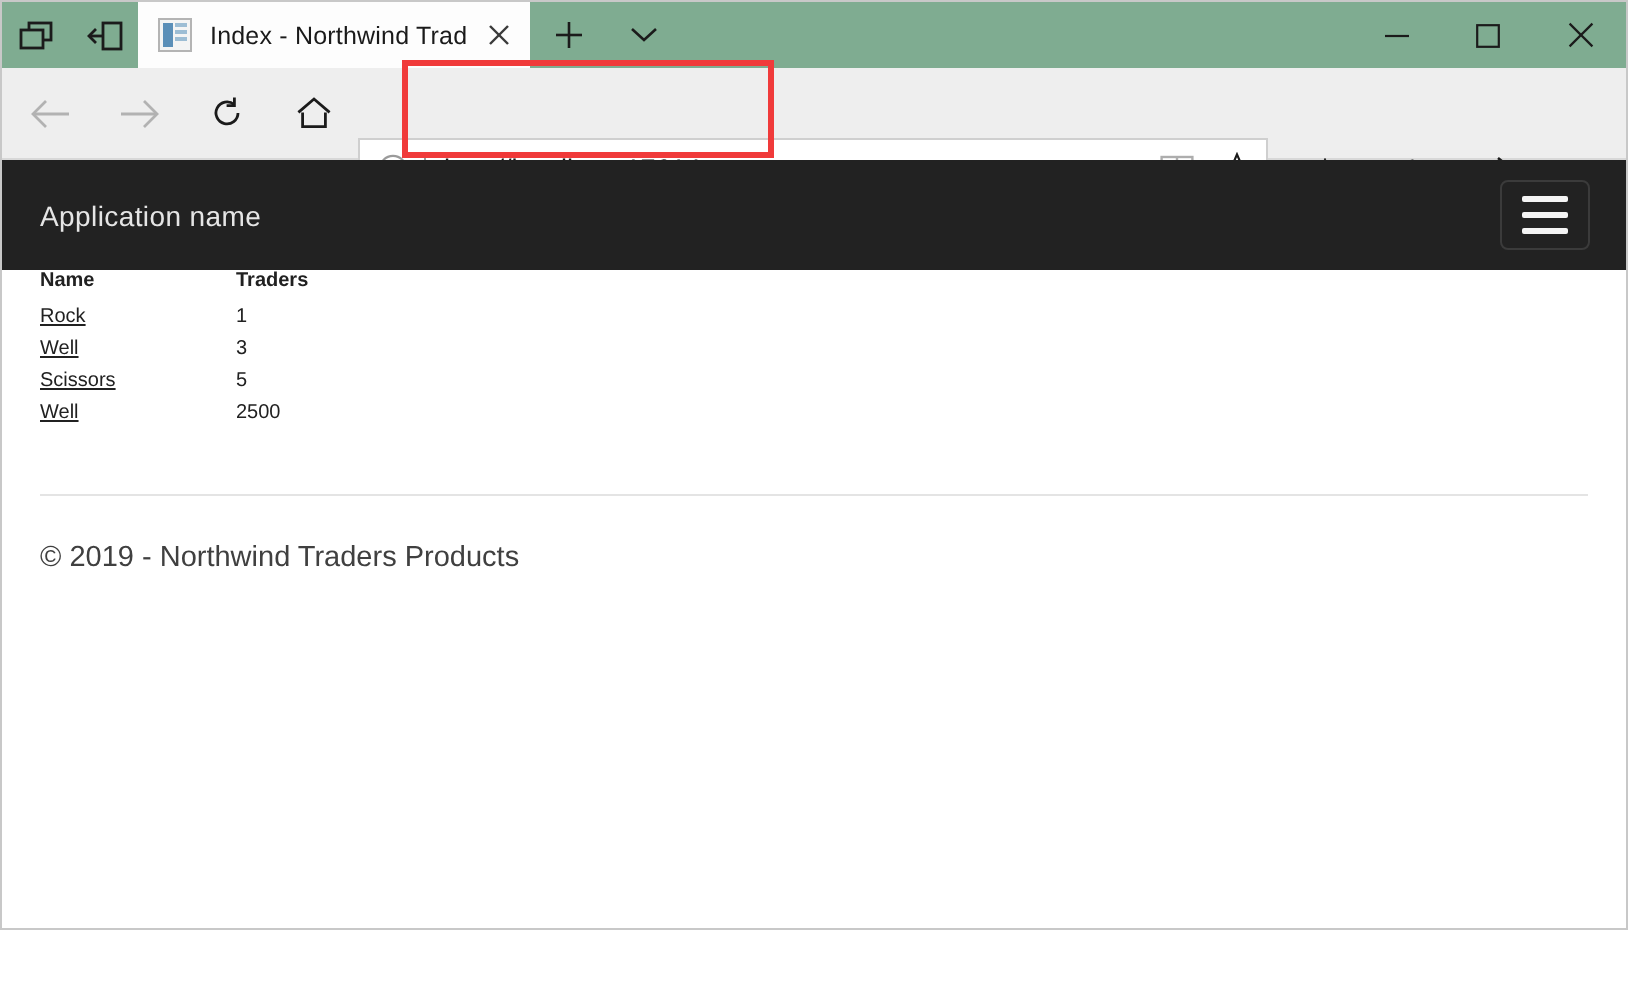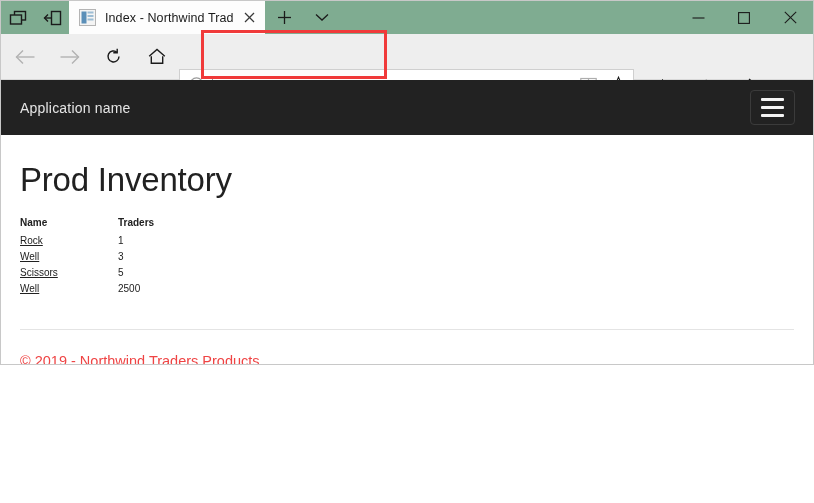--- a/index.html
+++ b/index.html
@@ -9,21 +9,21 @@
   }
   body {
     width: 814px;
     height: 503px;
     font-family: "Liberation Sans", sans-serif;
     overflow: hidden;
   }
   .window {
     position: relative;
     width: 814px;
-    height: 365px;
+    height: 465px;
     box-sizing: border-box;
     border: 1px solid #c8c8c8;
     background: #ffffff;
     overflow: hidden;
   }
 
   
   .titlebar {
     position: relative;
     height: 33px;
@@ -236,21 +236,21 @@
     white-space: nowrap;
   }
   .inv-table td.col-name { width: 55px; text-decoration: underline; }
   hr.sep {
     border: none;
     border-top: 1px solid #e4e4e4;
     margin: 30px 0 0 0;
   }
   .footer {
     font-size: 14.5px;
-    color: #ef4444;
+    color: #404040;
     padding-top: 23px;
   }
   svg { display: block; }
 </style>
 </head>
 <body>
 
 <div class="window">
 
   <div class="titlebar">
@@ -443,21 +443,20 @@
     <div class="navbar">
       <span class="brand">Application name</span>
       <span class="hamburger">
         <span class="hbar"></span>
         <span class="hbar"></span>
         <span class="hbar"></span>
       </span>
     </div>
 
     <div class="content">
-      <h1 class="h1">Prod Inventory</h1>
 
       <table class="inv-table">
         <thead>
           <tr>
             <th class="col-name">Name</th>
             <th>Traders</th>
           </tr>
         </thead>
         <tbody>
           <tr>

